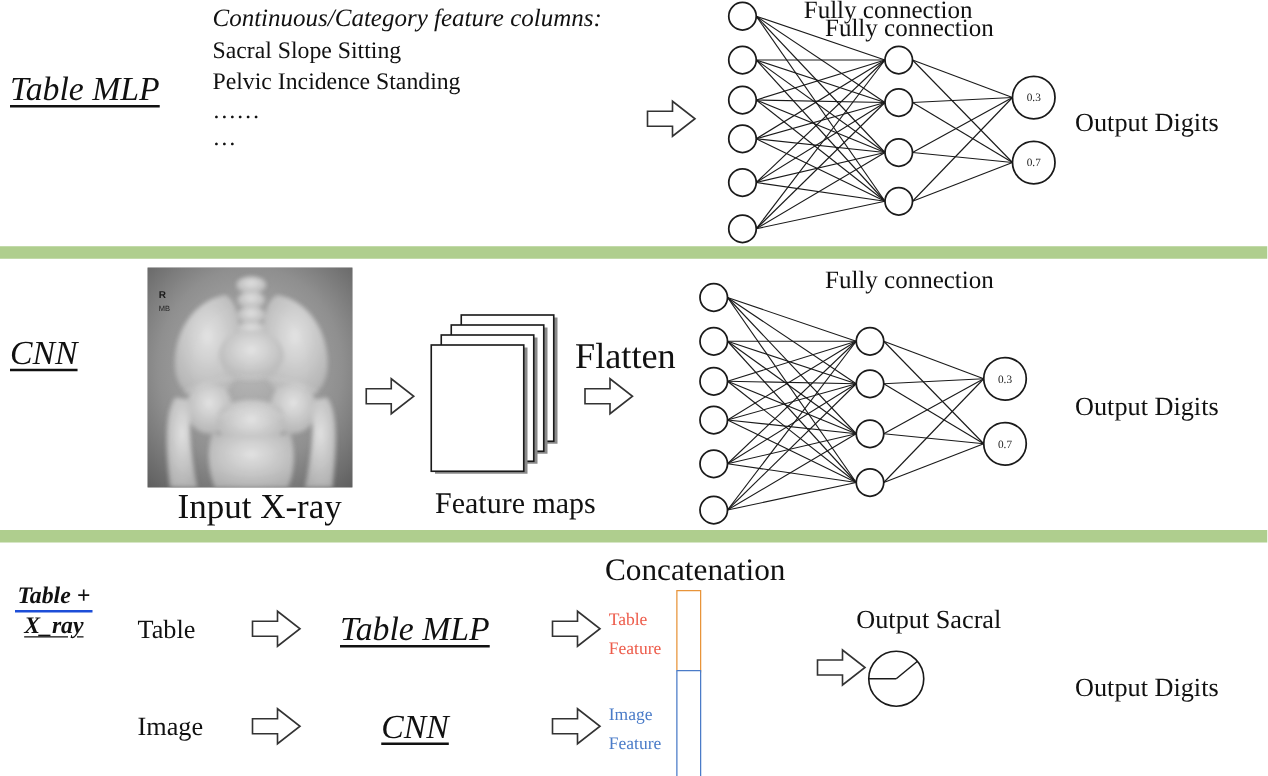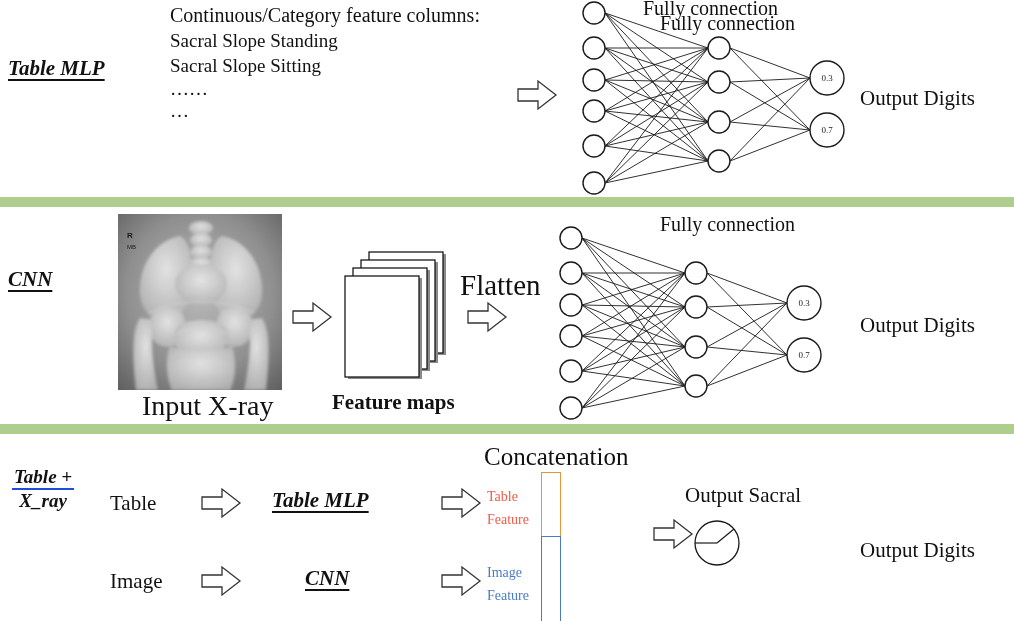--- a/index.html
+++ b/index.html
@@ -1,50 +1,50 @@
 <!DOCTYPE html>
 <html><head>
 <meta charset="utf-8">
 <style>
   html,body{margin:0;padding:0;background:#ffffff;}
   body{width:1014px;height:621px;position:relative;overflow:hidden;
        font-family:"Liberation Serif","DejaVu Serif",serif;color:#111;}
   .abs{position:absolute;}
   .divider{position:absolute;left:0;width:1014px;height:10px;background:#AFCE8E;}
-  .rowlabel{font-weight:bold;font-style:italic;font-size:21px;
+  .rowlabel{font-weight:normal;font-style:italic;font-size:27px;
             text-decoration:underline;text-underline-offset:4px;white-space:nowrap;}
   .txt{font-size:19px;white-space:nowrap;}
   .feat-line{font-size:14px;line-height:19px;white-space:nowrap;}
   .fracbox{position:absolute;text-align:center;font-weight:bold;font-style:italic;
            font-size:19px;line-height:22px;white-space:nowrap;}
   .fracbox .top{border-bottom:2px solid #1d4ed8;padding:0 2px;}
-  .fracbox .bot{text-underline-offset:3px;padding:0 2px;}
+  .fracbox .bot{text-decoration:underline;text-underline-offset:3px;padding:0 2px;}
   svg{display:block;overflow:visible;}
   .node{fill:#ffffff;stroke:#1a1a1a;stroke-width:1.4;}
   .edge{stroke:#1a1a1a;stroke-width:0.9;fill:none;}
   .nodeval{font-size:9px;fill:#222;font-family:"Liberation Serif",serif;
            text-anchor:middle;dominant-baseline:central;}
   .arrow{fill:#ffffff;stroke:#333;stroke-width:1.3;}
   .fmap{fill:#ffffff;stroke:#1a1a1a;stroke-width:1.3;}
   .fmapshadow{fill:#8a8a8a;stroke:none;}
   .concat-rect{position:absolute;background:#fff;}
   .xray-wrap{position:absolute;overflow:hidden;background:#8e8e8e;}
 </style>
 </head>
 <body>
 
 <div class="divider" style="top:197px;"></div>
 <div class="divider" style="top:424px;"></div>
 
 <div class="abs rowlabel" style="left:8px;top:56px;">Table MLP</div>
 
 <div class="abs" style="left:170px;top:2px;">
-  <div class="txt" style="font-size:20px;line-height:26px;">Continuous/Category feature columns:</div>
-  <div class="txt" style="line-height:25px;">Sacral Slope Standing</div>
+  <div class="txt" style="font-size:20px;line-height:26px;font-style:italic;">Continuous/Category feature columns:</div>
   <div class="txt" style="line-height:25px;">Sacral Slope Sitting</div>
+  <div class="txt" style="line-height:25px;">Pelvic Incidence Standing</div>
   <div class="txt" style="line-height:22px;">……</div>
   <div class="txt" style="line-height:22px;">…</div>
 </div>
 
 <svg class="abs" style="left:516px;top:78px;width:42px;height:34px;" viewBox="0 0 42 34">
   <path class="arrow" d="M2 11 L22 11 L22 3 L40 17 L22 31 L22 23 L2 23 Z"></path>
 </svg>
 
 <div class="abs txt" style="left:643px;top:-3px;font-size:20px;">Fully connection</div>
 <div class="abs txt" style="left:660px;top:12px;font-size:20px;">Fully connection</div>
@@ -156,21 +156,21 @@
 <svg class="abs" style="left:333px;top:248px;width:130px;height:130px;" viewBox="0 0 130 130">
   <rect class="fmapshadow" x="39" y="6" width="74" height="101"></rect>
   <rect class="fmap" x="36" y="4" width="74" height="101"></rect>
   <rect class="fmapshadow" x="31" y="14" width="74" height="101"></rect>
   <rect class="fmap" x="28" y="12" width="74" height="101"></rect>
   <rect class="fmapshadow" x="23" y="22" width="74" height="101"></rect>
   <rect class="fmap" x="20" y="20" width="74" height="101"></rect>
   <rect class="fmapshadow" x="15" y="30" width="74" height="101"></rect>
   <rect class="fmap" x="12" y="28" width="74" height="101"></rect>
 </svg>
-<div class="abs txt" style="left:332px;top:390px;font-size:21px;font-weight:bold;">Feature maps</div>
+<div class="abs txt" style="left:348px;top:390px;font-size:24px;">Feature maps</div>
 
 <div class="abs txt" style="left:460px;top:269px;font-size:29px;">Flatten</div>
 <svg class="abs" style="left:466px;top:300px;width:42px;height:34px;" viewBox="0 0 42 34">
   <path class="arrow" d="M2 11 L22 11 L22 3 L40 17 L22 31 L22 23 L2 23 Z"></path>
 </svg>
 
 <div class="abs txt" style="left:660px;top:213px;font-size:20px;">Fully connection</div>
 
 <svg class="abs" style="left:552px;top:225px;width:290px;height:200px;" viewBox="0 0 290 200">
   <g class="edge" id="p2-edges">

